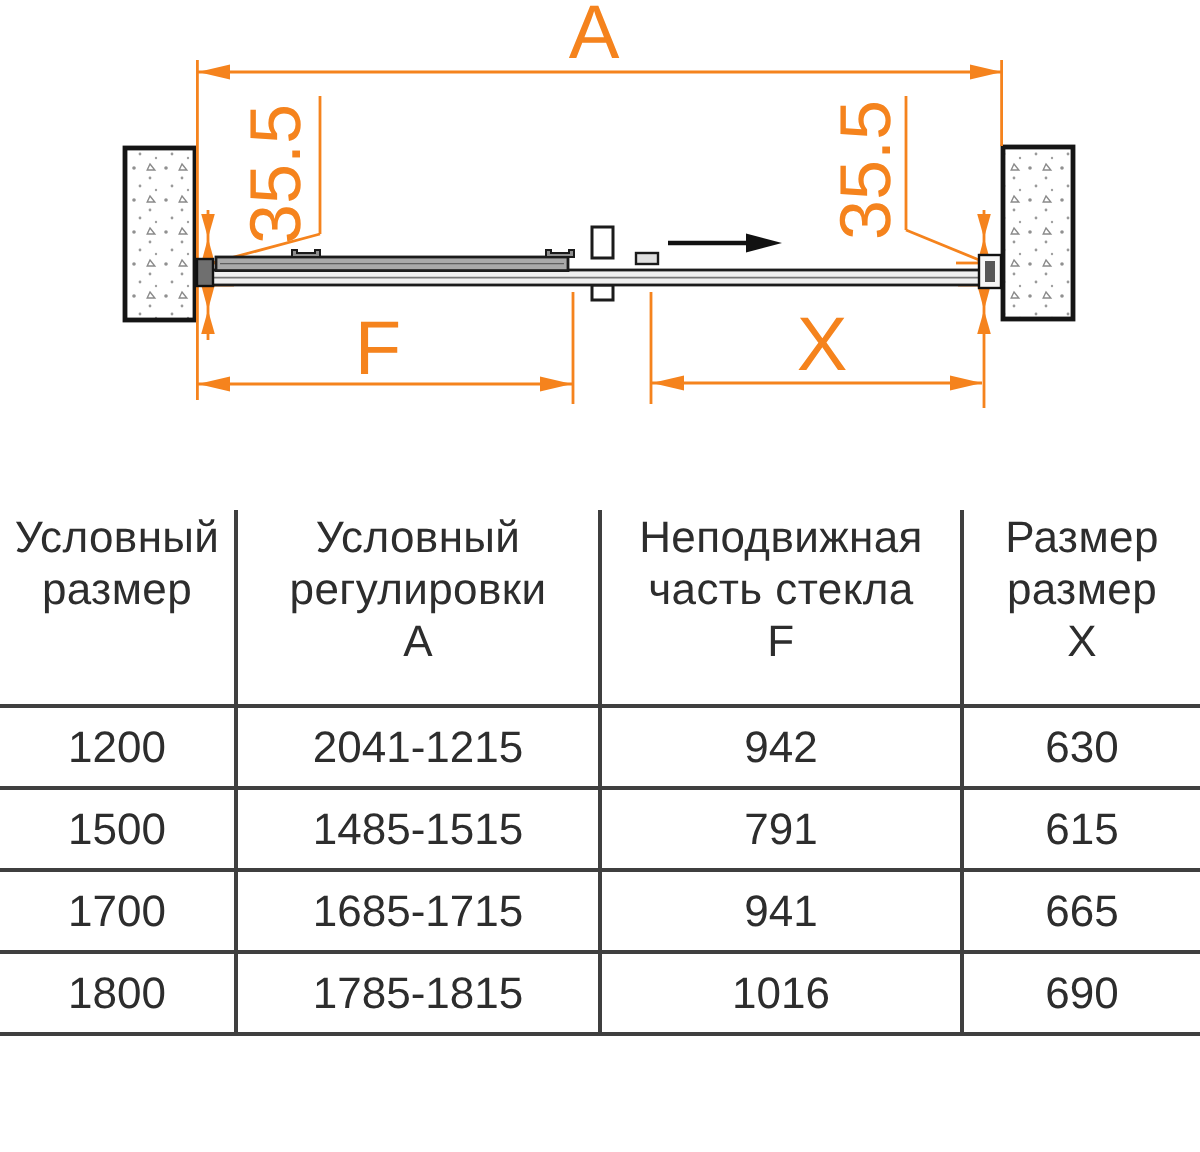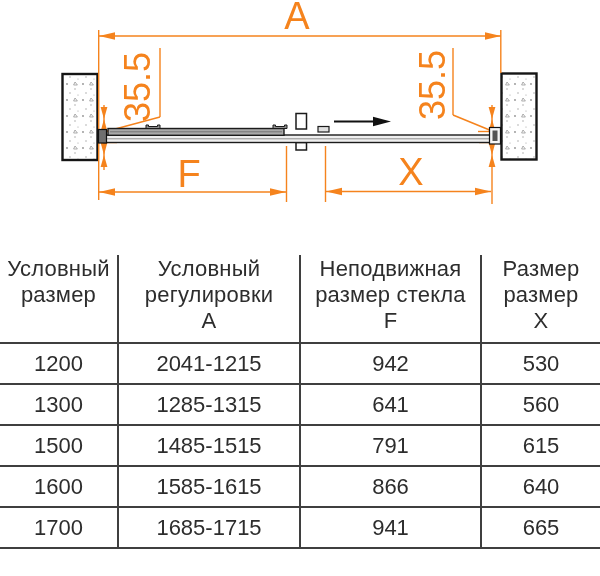--- a/index.html
+++ b/index.html
@@ -14,21 +14,21 @@
     margin-top:15px;
     border-collapse:collapse;
     table-layout:fixed;
   }
   .size-table th{
     font-weight:normal;
     font-size:22px;
     line-height:26px;
     letter-spacing:0.2px;
     vertical-align:top;
-    padding:1px 0 2px 0;
+    padding:1px 0 12px 0;
     height:84px;
     text-align:center;
   }
   .size-table td{
     font-size:22px;
     text-align:center;
     height:31px;
     padding:4px;
     border-top:2px solid #3f3f3f;
     border-radius:12px;
@@ -151,55 +151,49 @@
         <div>размер</div>
         <div></div>
       </th>
       <th>
         <div>Условный</div>
         <div>регулировки</div>
         <div>А</div>
       </th>
       <th>
         <div>Неподвижная</div>
-        <div>размер стекла</div>
+        <div>часть стекла</div>
         <div>F</div>
       </th>
       <th>
         <div>Размер</div>
         <div>размер</div>
         <div>Х</div>
       </th>
     </tr>
   </thead>
   <tbody>
       <tr>
         <td>1200</td>
         <td>2041-1215</td>
         <td>942</td>
-        <td>530</td>
-      </tr>
-      <tr>
-        <td>1300</td>
-        <td>1285-1315</td>
-        <td>641</td>
-        <td>560</td>
+        <td>630</td>
       </tr>
       <tr>
         <td>1500</td>
         <td>1485-1515</td>
         <td>791</td>
         <td>615</td>
       </tr>
       <tr>
-        <td>1600</td>
-        <td>1585-1615</td>
-        <td>866</td>
-        <td>640</td>
-      </tr>
-      <tr>
         <td>1700</td>
         <td>1685-1715</td>
         <td>941</td>
         <td>665</td>
       </tr>
+      <tr>
+        <td>1800</td>
+        <td>1785-1815</td>
+        <td>1016</td>
+        <td>690</td>
+      </tr>
     </tbody>
 </table>
 
 </body></html>

